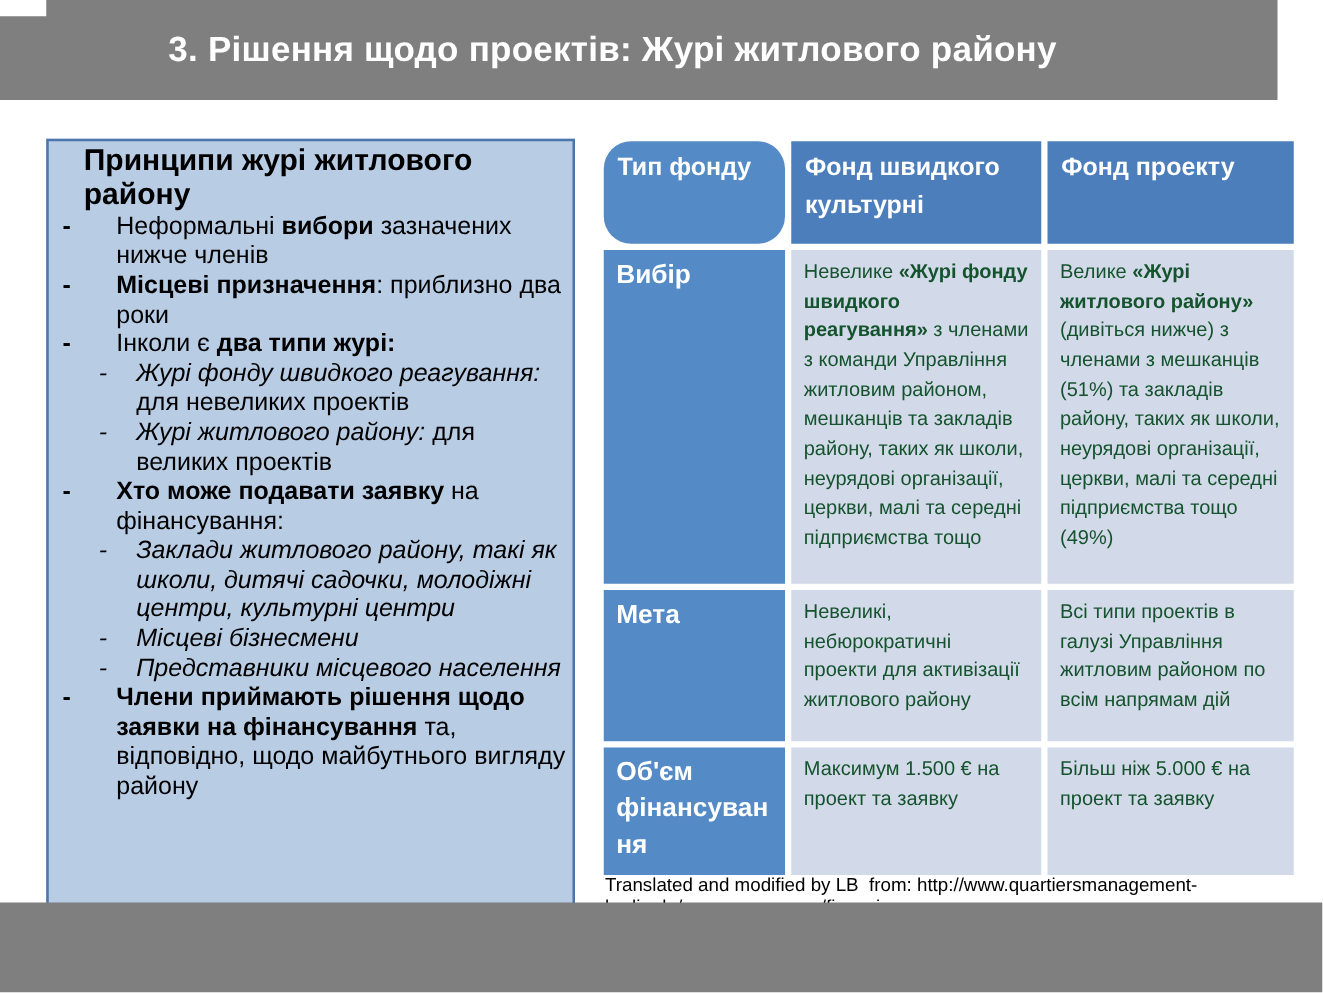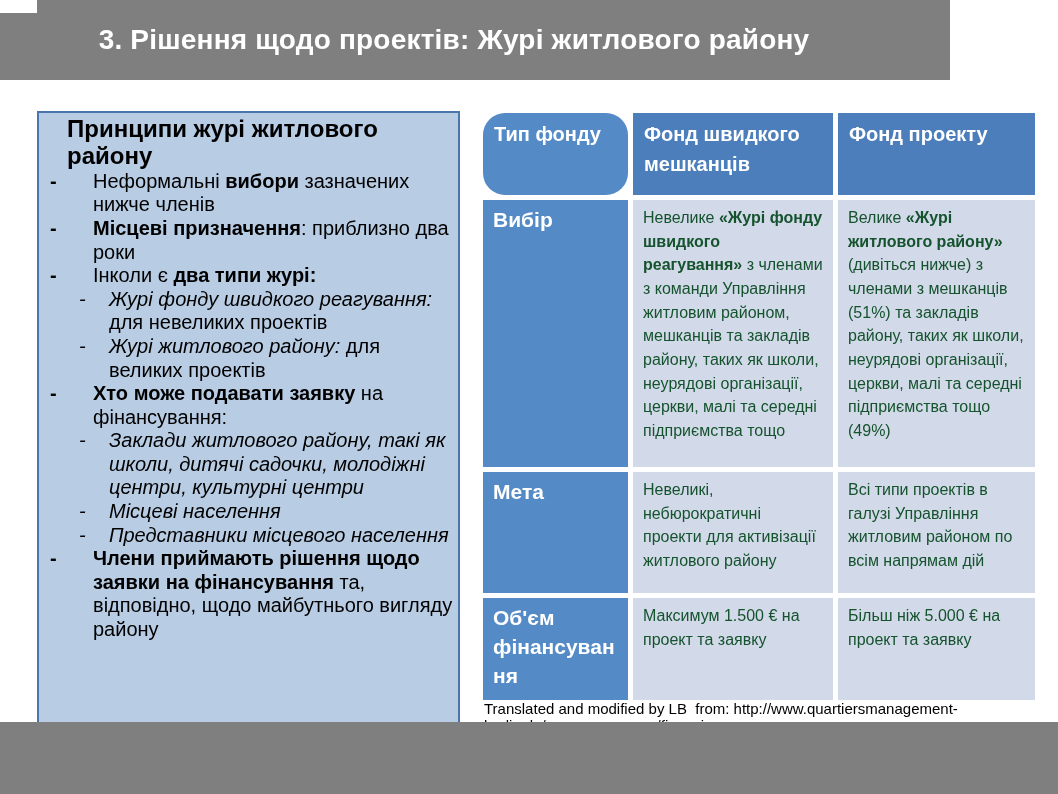--- a/index.html
+++ b/index.html
@@ -4,21 +4,21 @@
 <style>
   html,body { margin:0; padding:0; }
   body {
     width:1058px; height:794px; position:relative; overflow:hidden;
     background:#ffffff;
     font-family:"Liberation Sans", sans-serif;
   }
 
   
   .header-bar {
-    position:absolute; left:0; top:0; width:950px; height:80px;
+    position:absolute; left:0; top:0; width:1022px; height:80px;
     background:#7f7f7f; display:flex; align-items:center; justify-content:center;
   }
   .corner-box { position:absolute; left:0; top:0; width:37px; height:13px; background:#ffffff; }
   .slide-title {
     color:#ffffff; font-weight:bold; font-size:28px; letter-spacing:0.2px;
     padding-right:42px; white-space:nowrap;
   }
   .page-number { position:absolute; top:20px; right:16px; color:#ffffff; font-size:13px; }
 
   
@@ -107,35 +107,35 @@
   <div class="item lvl1">
     <span class="dash">-</span>
     <span class="txt"><span class="st-bold">Хто може подавати заявку</span><span class="st-regular"> на фінансування:</span></span>
   </div>
   <div class="item lvl2">
     <span class="dash">-</span>
     <span class="txt"><span class="st-italic">Заклади житлового району, такі як школи, дитячі садочки, молодіжні центри, культурні центри</span></span>
   </div>
   <div class="item lvl2">
     <span class="dash">-</span>
-    <span class="txt"><span class="st-italic">Місцеві населення</span></span>
+    <span class="txt"><span class="st-italic">Місцеві бізнесмени</span></span>
   </div>
   <div class="item lvl2">
     <span class="dash">-</span>
     <span class="txt"><span class="st-italic">Представники місцевого населення</span></span>
   </div>
   <div class="item lvl1">
     <span class="dash">-</span>
     <span class="txt"><span class="st-bold">Члени приймають рішення щодо заявки на фінансування</span><span class="st-regular"> та, відповідно, щодо майбутнього вигляду району</span></span>
   </div>
 </div>
 
 <div class="fund-table">
   <div class="th th-first">Тип фонду</div>
-  <div class="th">Фонд швидкого мешканців</div>
+  <div class="th">Фонд швидкого культурні</div>
   <div class="th">Фонд проекту</div>
 
   <div class="rowlabel">Вибір</div>
   <div class="cell"><span class="st-regular">Невелике </span><span class="st-bold">«Журі фонду швидкого реагування»</span><span class="st-regular"> з членами з команди Управління житловим районом, мешканців та закладів району, таких як школи, неурядові організації, церкви, малі та середні підприємства тощо</span></div>
   <div class="cell"><span class="st-regular">Велике </span><span class="st-bold">«Журі житлового району»</span><span class="st-regular"> (дивіться нижче) з членами з мешканців (51%) та закладів району, таких як школи, неурядові організації, церкви, малі та середні підприємства тощо (49%)</span></div>
 
   <div class="rowlabel">Мета</div>
   <div class="cell"><span class="st-regular">Невеликі, небюрократичні проекти для активізації житлового району</span></div>
   <div class="cell"><span class="st-regular">Всі типи проектів в галузі Управління житловим районом по всім напрямам дій</span></div>
 

